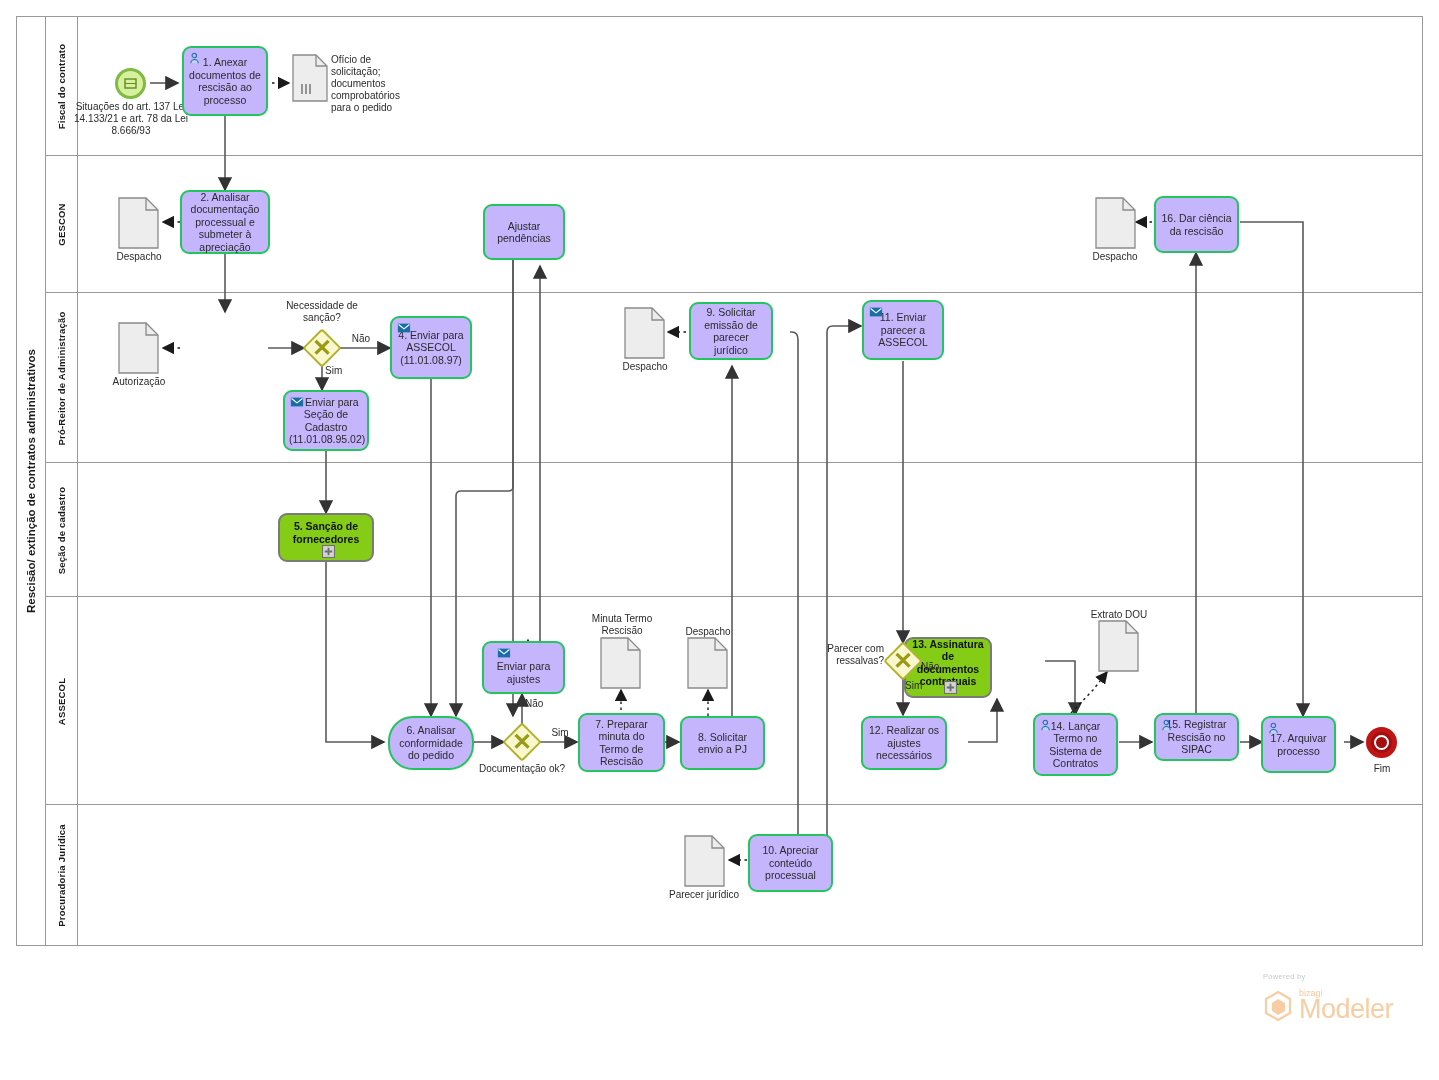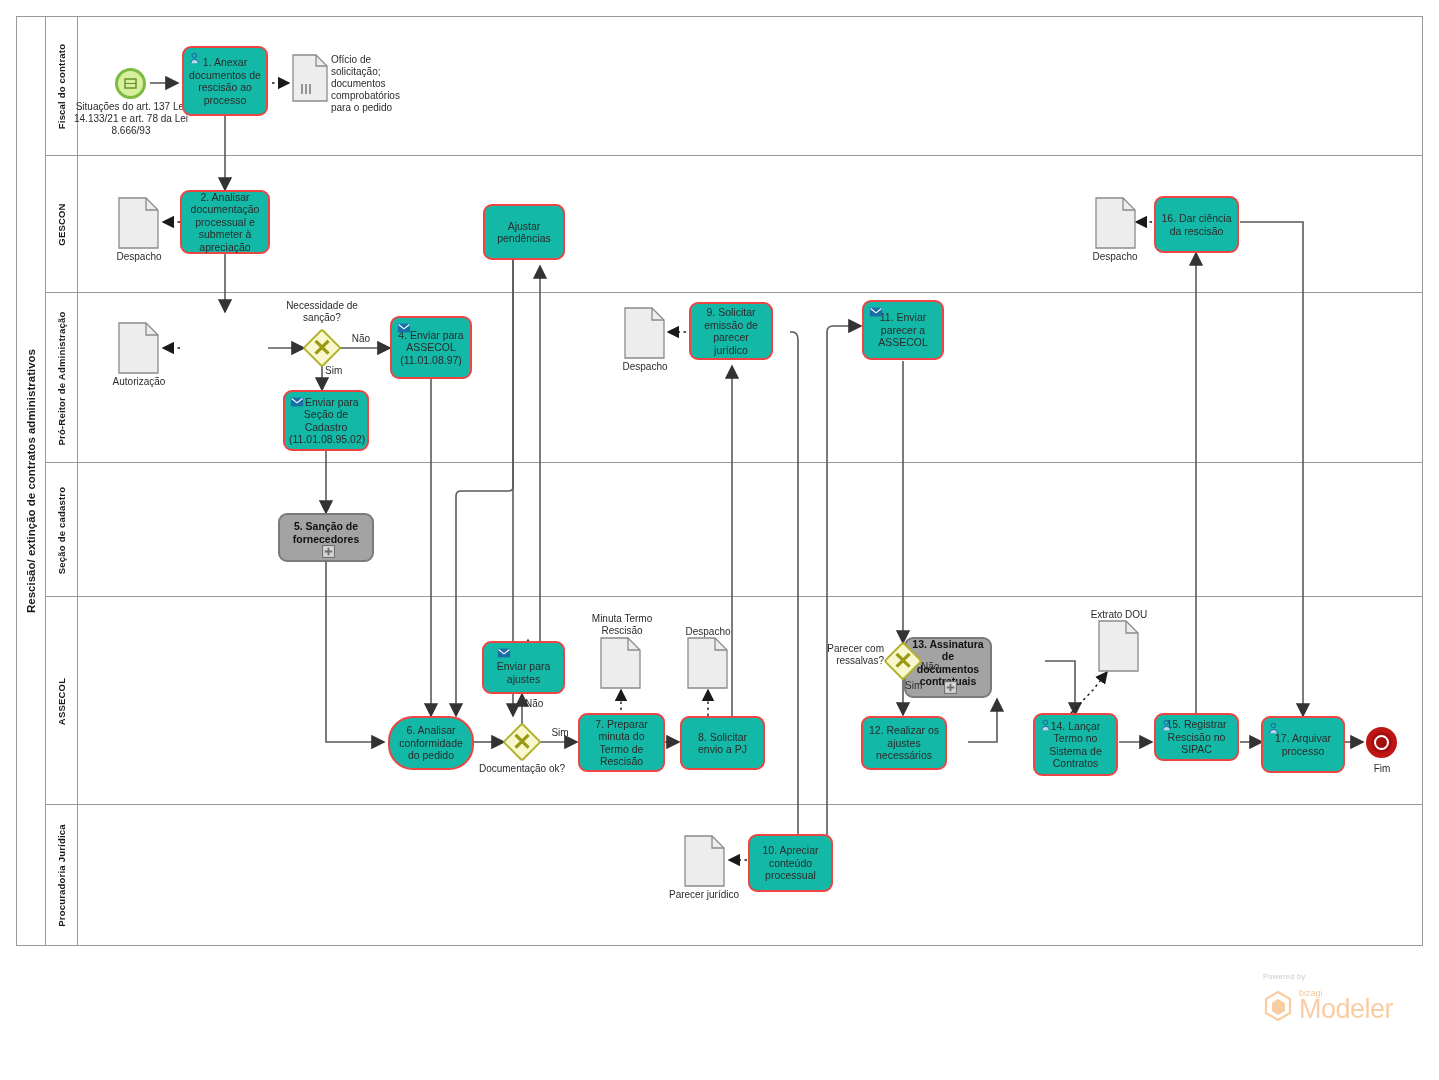--- a/index.html
+++ b/index.html
@@ -11,24 +11,24 @@
   .pool-title{position:absolute;display:flex;align-items:center;justify-content:center;
     box-sizing:border-box;border-right:1px solid #9a9a9a;}
   .pool-title span{transform:rotate(-90deg);white-space:nowrap;font-size:11.5px;font-weight:bold;color:#1a1a1a;}
   .lane{position:absolute;box-sizing:border-box;border-bottom:1px solid #9a9a9a;}
   .lane.last{border-bottom:none;}
   .lane-title{position:absolute;display:flex;align-items:center;justify-content:center;
     box-sizing:border-box;border-right:1px solid #9a9a9a;}
   .lane-title span{transform:rotate(-90deg);white-space:nowrap;font-size:9.5px;font-weight:bold;color:#1a1a1a;letter-spacing:.2px;}
 
   
-  .task{position:absolute;box-sizing:border-box;border:2px solid #ef4444;border-radius:9px;
-    background:#14b8a6;display:flex;align-items:center;justify-content:center;text-align:center;
+  .task{position:absolute;box-sizing:border-box;border:2px solid #22c55e;border-radius:9px;
+    background:#c4b5fd;display:flex;align-items:center;justify-content:center;text-align:center;
     font-size:10.5px;line-height:12.5px;color:#2b2b2b;padding:3px 4px;}
-  .task.sub{background:#a3a3a3;border:2px solid #7a7a7a;color:#111;font-weight:bold;}
+  .task.sub{background:#84cc16;border:2px solid #7a7a7a;color:#111;font-weight:bold;}
   .task .lbl{display:block;width:100%;}
   .task-icon{position:absolute;left:5px;top:4px;width:14px;height:12px;}
 
   
   .ev{position:absolute;border-radius:50%;box-sizing:border-box;}
   .ev-start{border:3px solid #7dbb42;background:#d8ef9e;}
   .ev-end{border:5px solid #c01515;background:#a40e0e;}
   .ev-inner{position:absolute;inset:3px;border-radius:50%;border:2px solid #ffffff;}
 
   
@@ -290,21 +290,21 @@
         <circle cx="6" cy="4" r="2.6" fill="none" stroke="#1a6ea8" stroke-width="1.2"></circle>
         <path d="M2 13 a4.3 4.3 0 0 1 8.6 0" fill="#bcd4ee" stroke="#1a6ea8" stroke-width="1.2"></path>
       </svg>
     <span class="lbl">15. Registrar Rescisão no SIPAC</span>
   </div>
 
   <div class="task" style="left:1154px;top:196px;width:85px;height:57px;">
     <span class="lbl">16. Dar ciência da rescisão</span>
   </div>
 
-  <div class="task" style="left:1261px;top:716px;width:84px;height:57px;">
+  <div class="task" style="left:1261px;top:716px;width:75px;height:57px;">
     <svg class="task-icon" viewBox="0 0 16 14">
         <circle cx="6" cy="4" r="2.6" fill="none" stroke="#1a6ea8" stroke-width="1.2"></circle>
         <path d="M2 13 a4.3 4.3 0 0 1 8.6 0" fill="#bcd4ee" stroke="#1a6ea8" stroke-width="1.2"></path>
       </svg>
     <span class="lbl">17. Arquivar processo</span>
   </div>
 
   <div class="task" style="left:483px;top:204px;width:82px;height:56px;">
     <span class="lbl">Ajustar pendências</span>
   </div>

